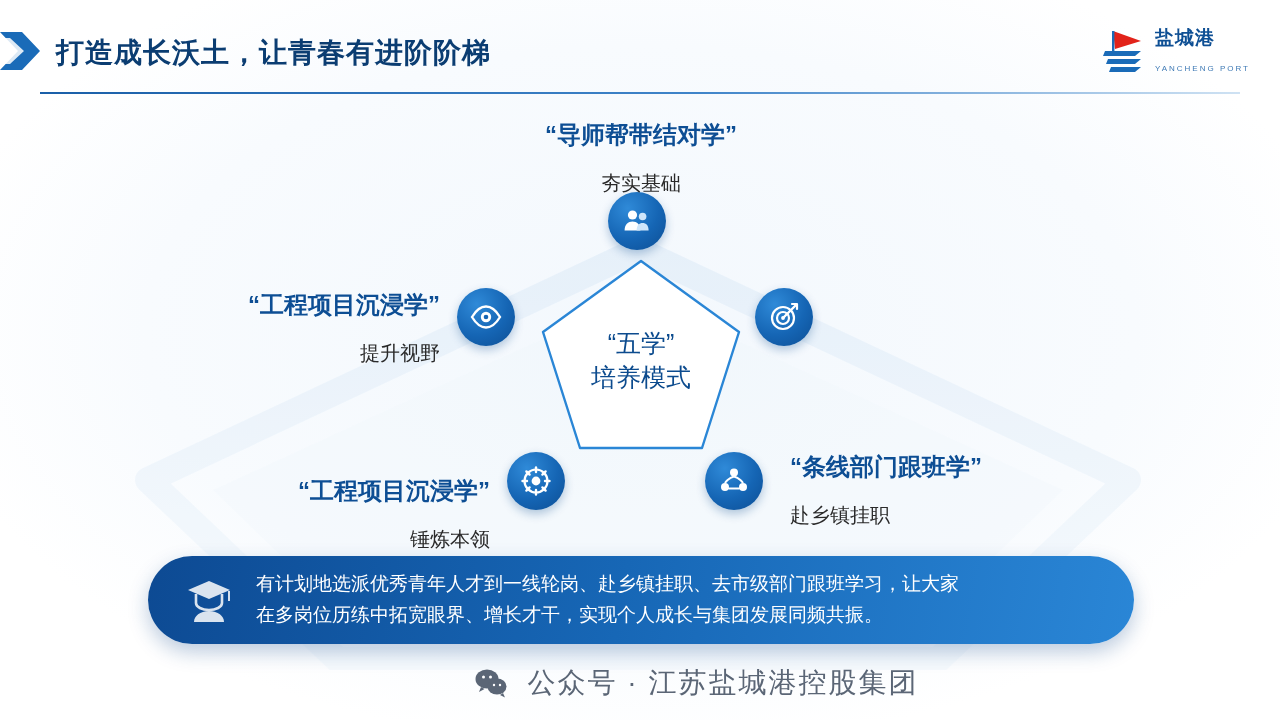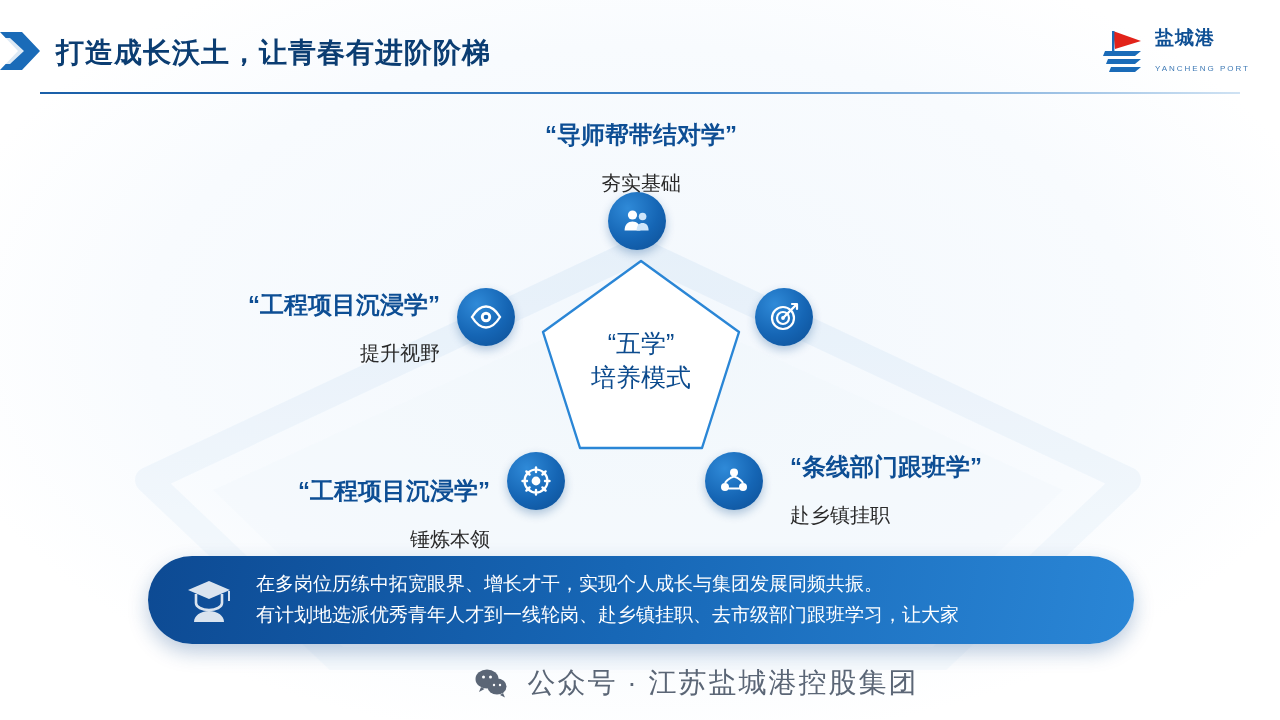--- a/index.html
+++ b/index.html
@@ -327,22 +327,22 @@
   <div class="banner">
     <div class="banner-icon">
       <svg width="54" height="54" viewBox="0 0 54 54">
         <path d="M27 8 L48 17 L27 26 L6 17 Z" fill="#ffffff" opacity="0.92"></path>
         <path d="M14 21 L14 30 C14 34 20 37 27 37 C34 37 40 34 40 30 L40 21" fill="none" stroke="#ffffff" stroke-width="2.6" opacity="0.92"></path>
         <path d="M27 38 C18 38 12 43 12 49 L42 49 C42 43 36 38 27 38 Z" fill="#ffffff" opacity="0.92"></path>
         <path d="M47 18 L47 28" stroke="#ffffff" stroke-width="2" opacity="0.9"></path>
       </svg>
     </div>
     <div class="banner-text">
+      <div>有计划地选派优秀青年人才到一线轮岗、赴乡镇挂职、去市级部门跟班学习，让大家</div>
       <div>在多岗位历练中拓宽眼界、增长才干，实现个人成长与集团发展同频共振。</div>
-      <div>有计划地选派优秀青年人才到一线轮岗、赴乡镇挂职、去市级部门跟班学习，让大家</div>
     </div>
   </div>
 
   <div class="footer">
     <div class="wechat-icon">
       <svg width="34" height="34" viewBox="0 0 34 34">
         <ellipse cx="13" cy="13" rx="11.5" ry="9.5" fill="#5b6676"></ellipse>
         <path d="M7 21 L5 26 L10.5 23 Z" fill="#5b6676"></path>
         <ellipse cx="23" cy="20.5" rx="9.5" ry="8" fill="#5b6676"></ellipse>
         <path d="M29 27 L31 31.5 L26 29 Z" fill="#5b6676"></path>

